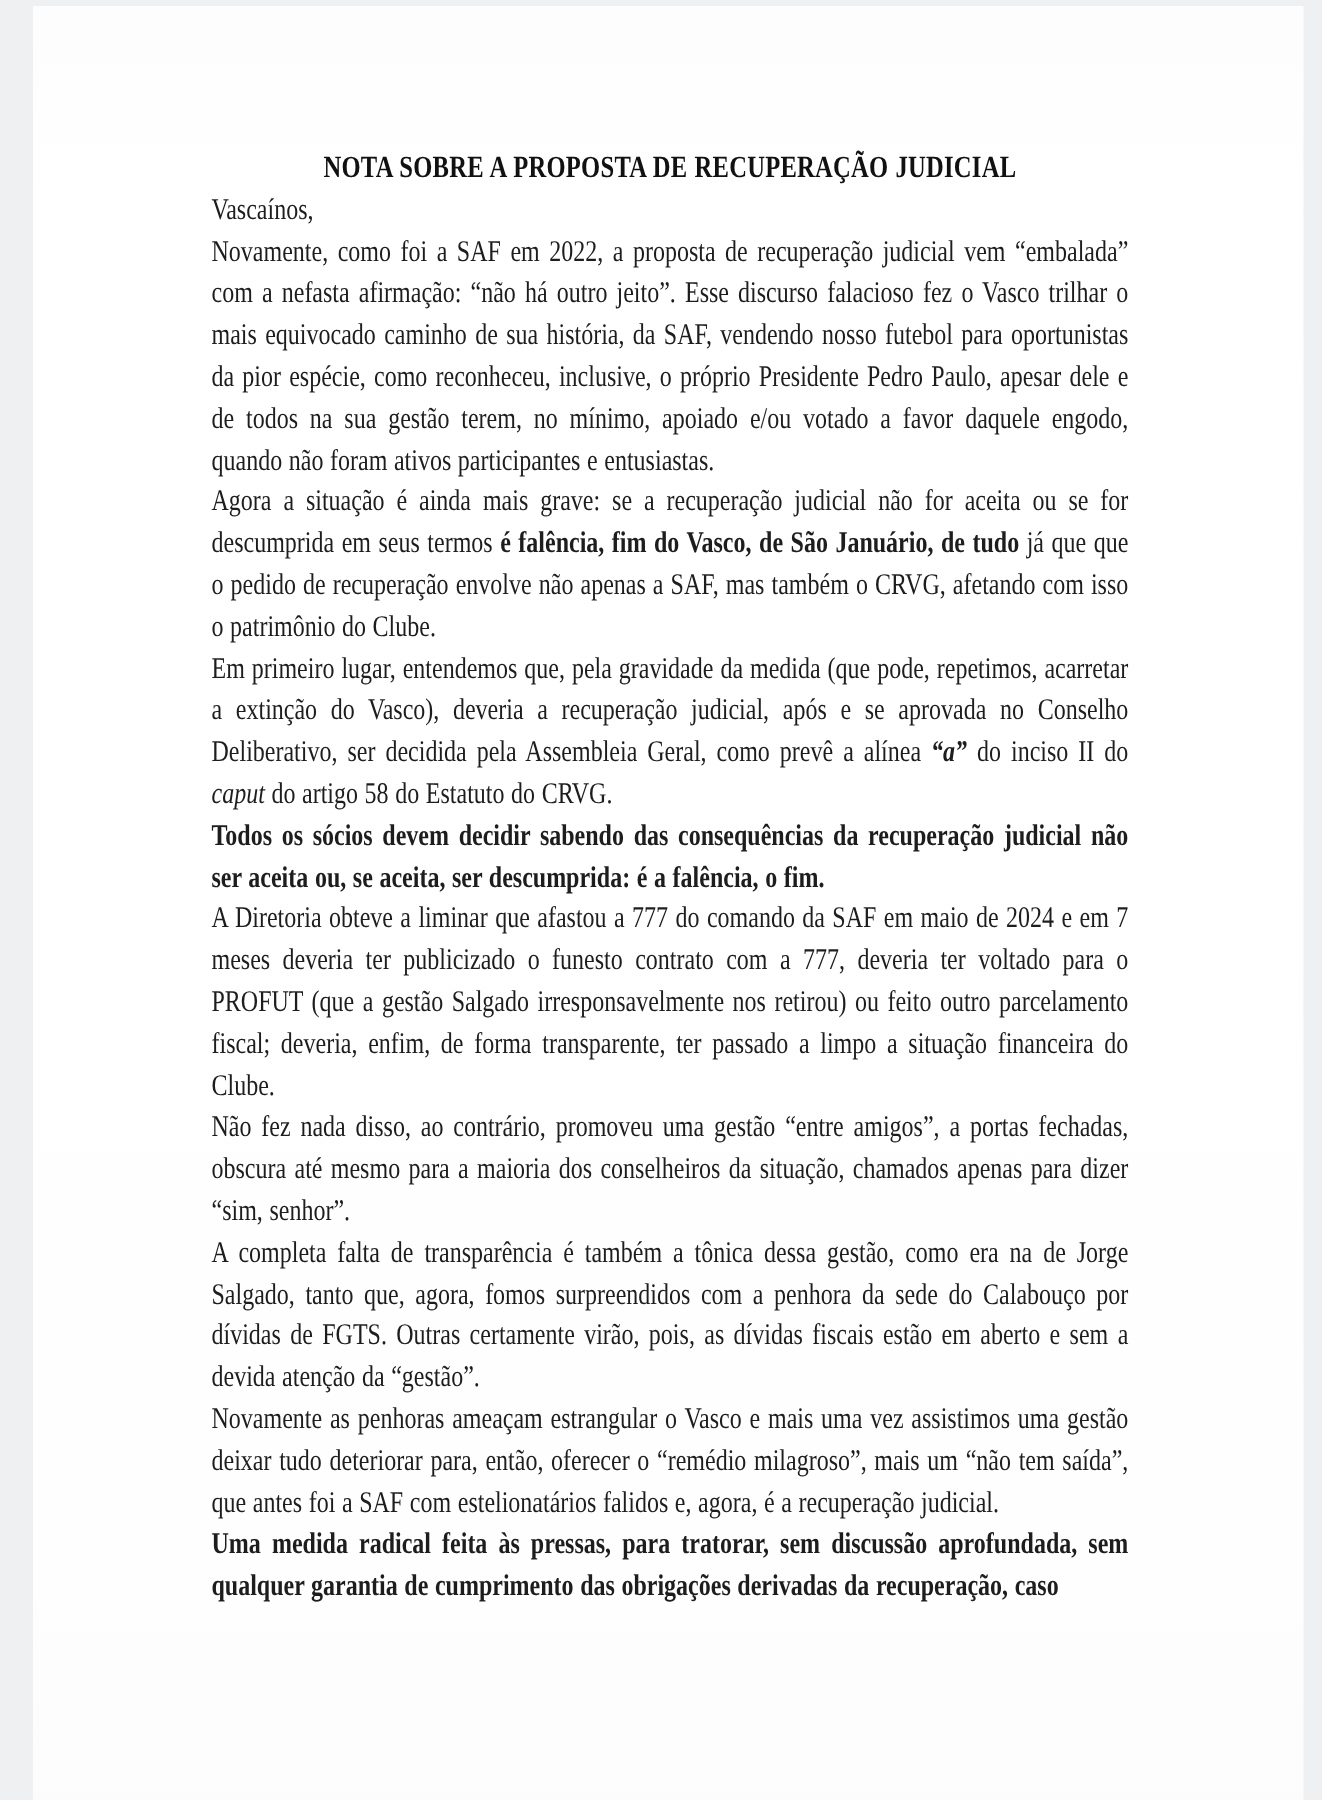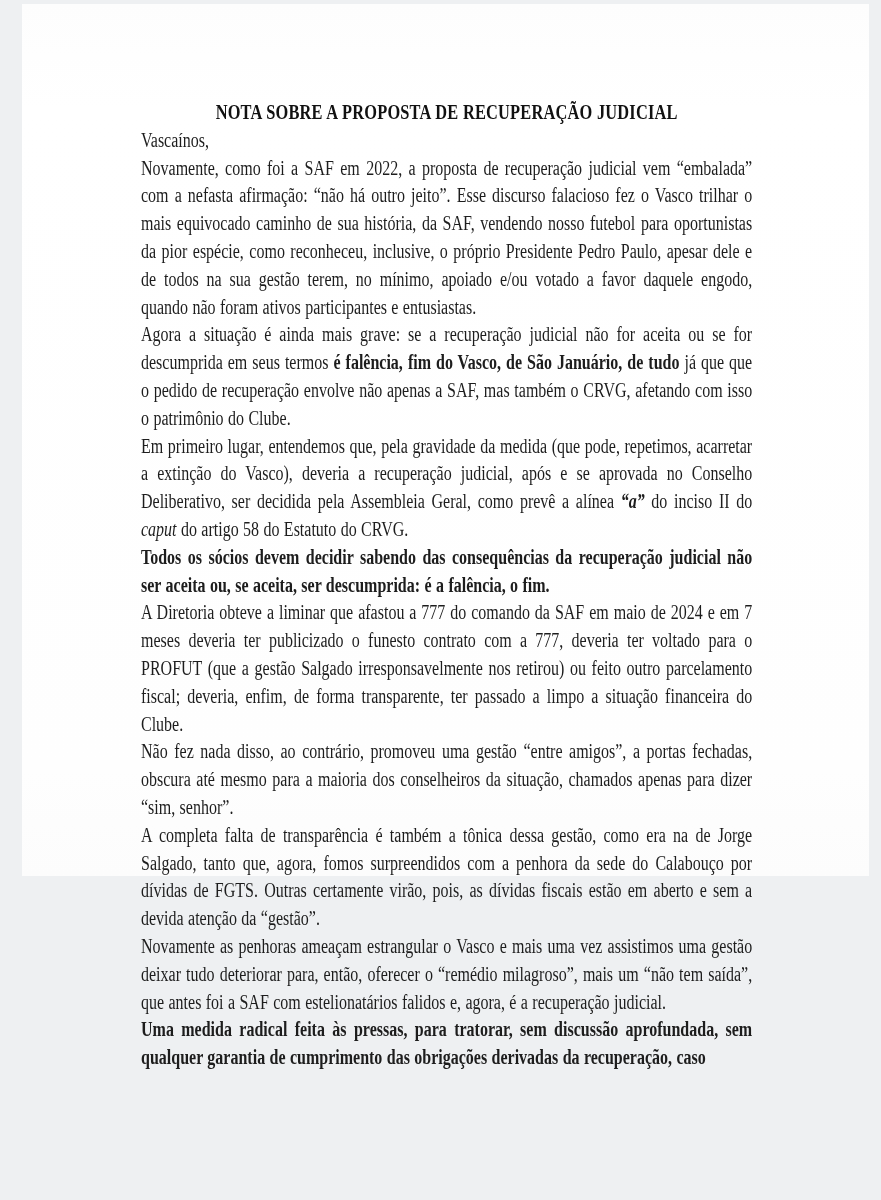--- a/index.html
+++ b/index.html
@@ -12,21 +12,21 @@
     position: relative;
     background: #eef0f2;
     font-family: "Liberation Serif", serif;
     overflow: hidden;
   }
   .paper {
     position: absolute;
     left: 22px;
     top: 4px;
     width: 847px;
-    height: 872px;
+    height: 1196px;
     background: linear-gradient(180deg, #fdfdfd 0%, #ffffff 12%, #fefefe 88%, #fcfcfc 100%);
   }
   .content {
     position: absolute;
     left: 119px;
     top: 95px;
     width: 764px;
     transform: scaleX(0.8);
     transform-origin: left top;
     color: #1d1d1d;

